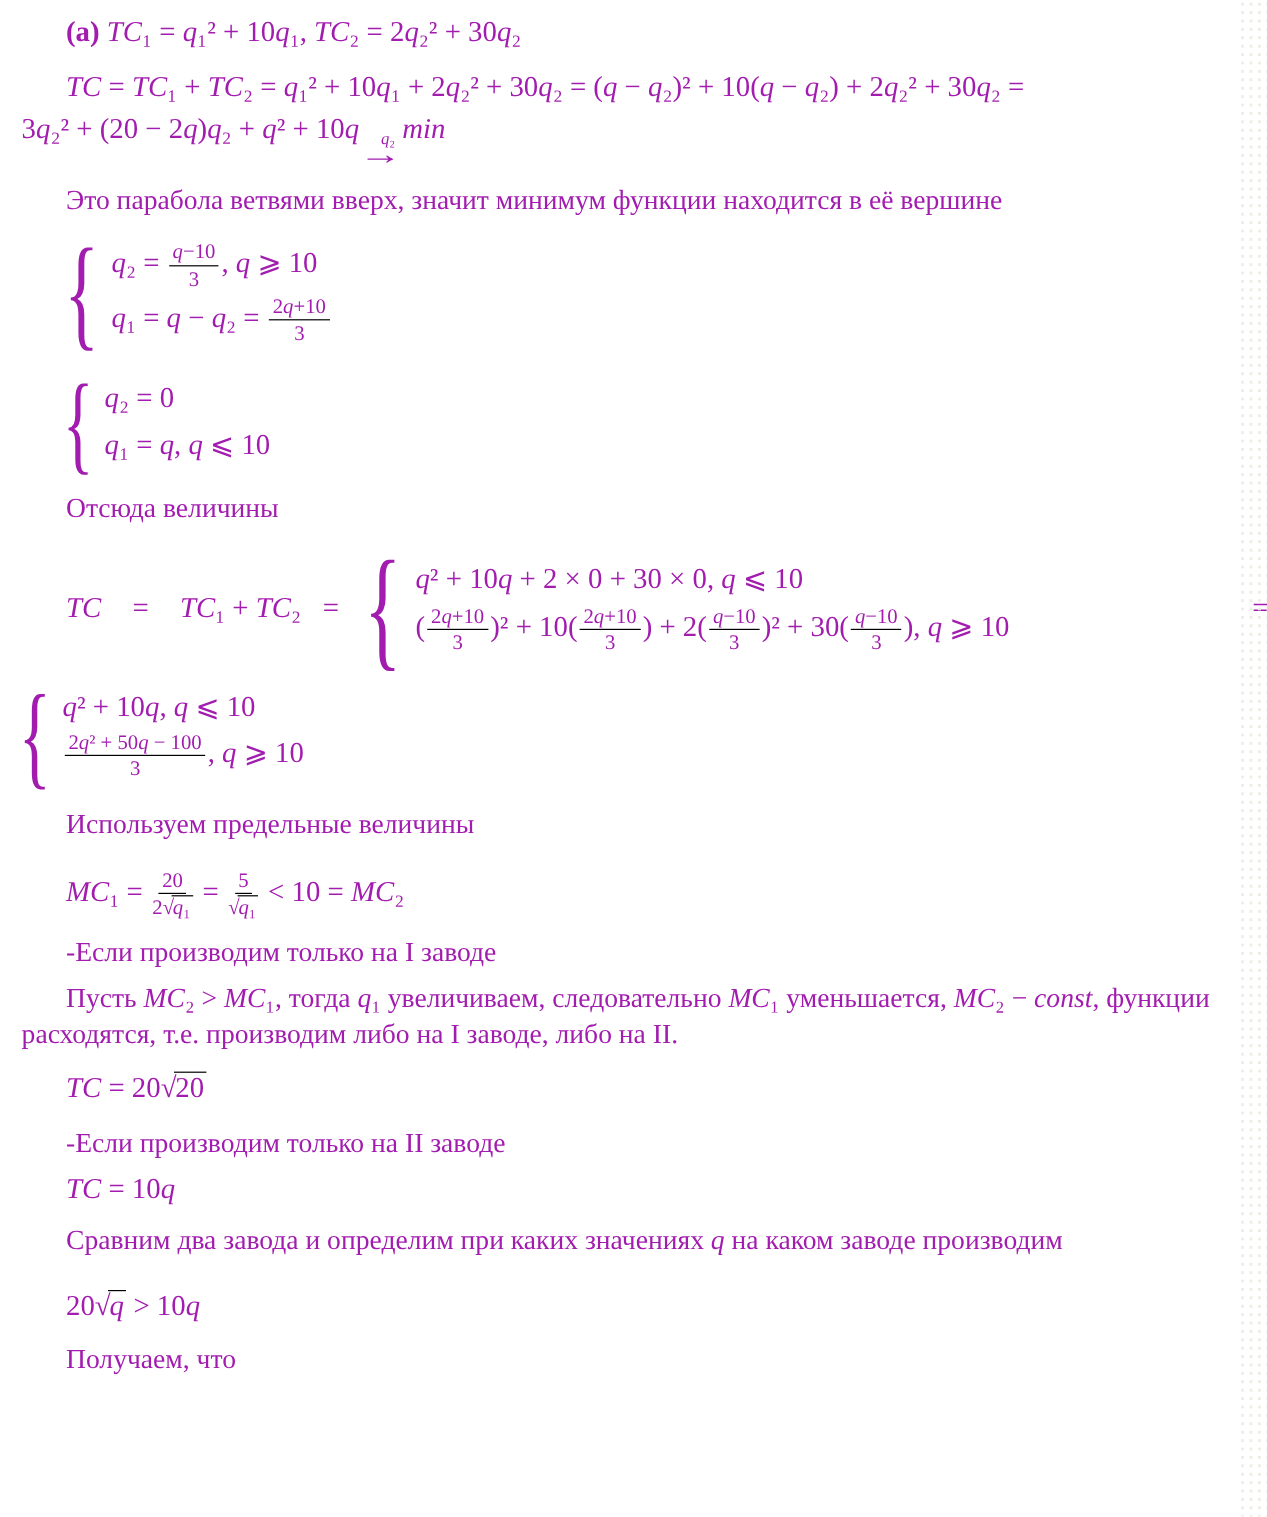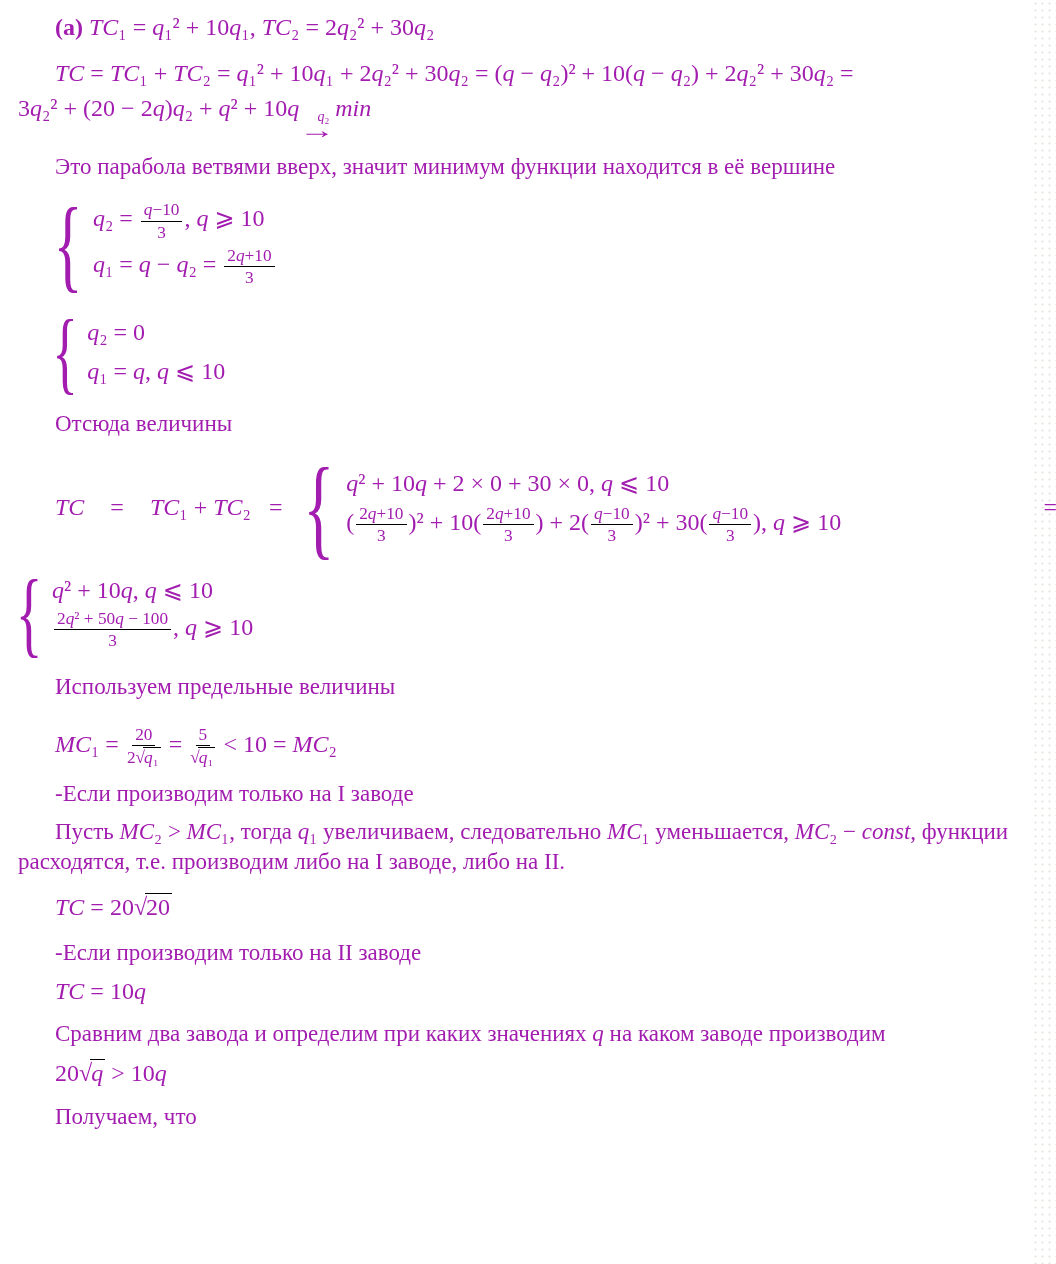--- a/index.html
+++ b/index.html
@@ -142,21 +142,21 @@
       </span> &lt; 10 = <span class="v">MC</span>₂</div>
 
   <div class="txt ind" style="margin-bottom:10px">-Если производим только на I заводе</div>
 
   <div class="txt wrap p-indent" style="margin-bottom:12px;line-height:30px">Пусть <span class="v">MC</span>₂ &gt; <span class="v">MC</span>₁, тогда <span class="v">q</span>₁ увеличиваем, следовательно <span class="v">MC</span>₁ уменьшается, <span class="v">MC</span>₂ − <span class="v">const</span>, функции расходятся, т.е. производим либо на I заводе, либо на II.</div>
   <div class="math ind" style="margin-bottom:14px;line-height:36px"><span class="v">TC</span> = 20<span class="sq"><span class="sqs">√</span><span class="sqb">20</span></span></div>
 
   <div class="txt ind" style="margin-bottom:10px">-Если производим только на II заводе</div>
   <div class="math ind" style="margin-bottom:14px"><span class="v">TC</span> = 10<span class="v">q</span></div>
 
-  <div class="txt ind" style="margin-bottom:8px">Сравним два завода и определим при каких значениях <span class="v">q</span> на каком заводе производим</div>
+  <div class="txt ind" style="margin-bottom:24px">Сравним два завода и определим при каких значениях <span class="v">q</span> на каком заводе производим</div>
 
   <div class="math ind" style="margin-bottom:12px;line-height:36px">20<span class="sq"><span class="sqs">√</span><span class="sqb"><span class="v">q</span></span></span> &gt; 10<span class="v">q</span></div>
 
 
   <div class="txt ind" style="margin-bottom:30px">Получаем, что</div>
 
   <div class="edge-texture"></div>
 </div>
 
 </body></html>

